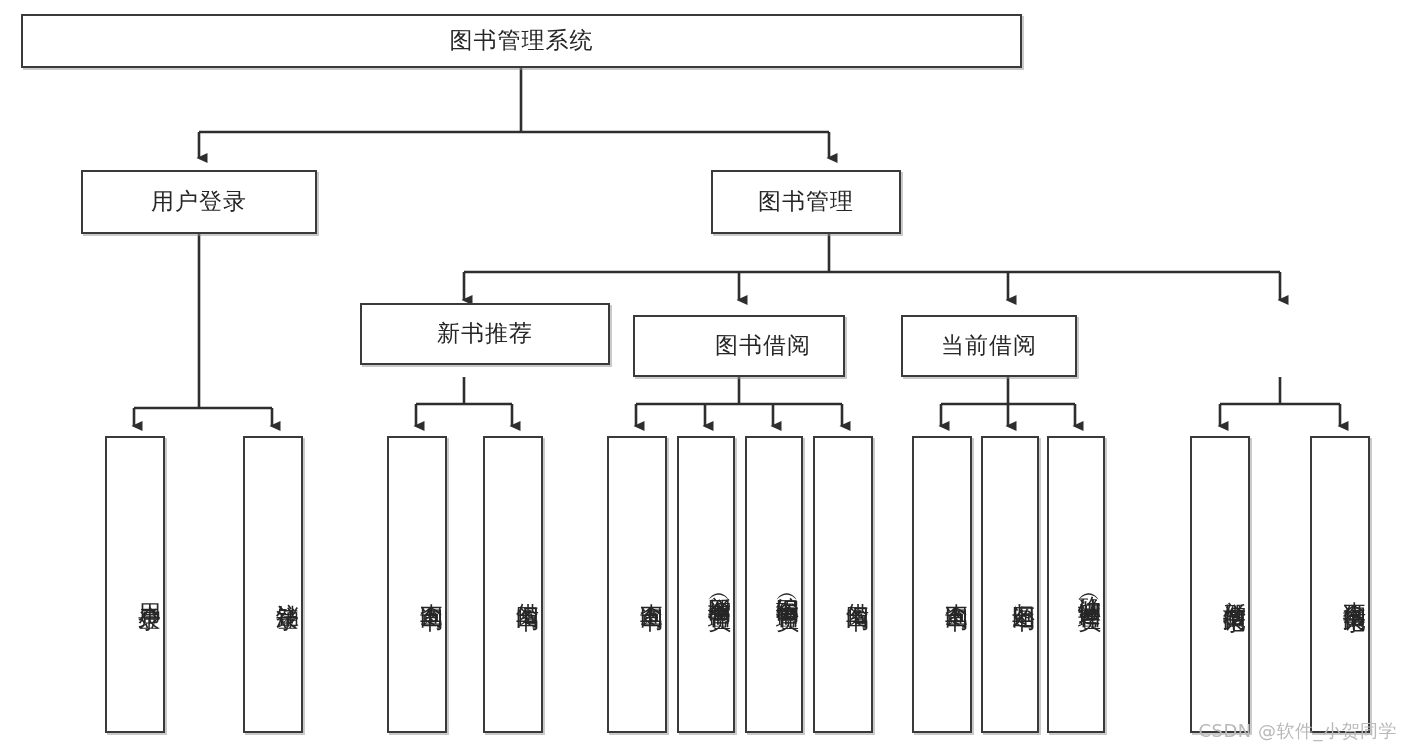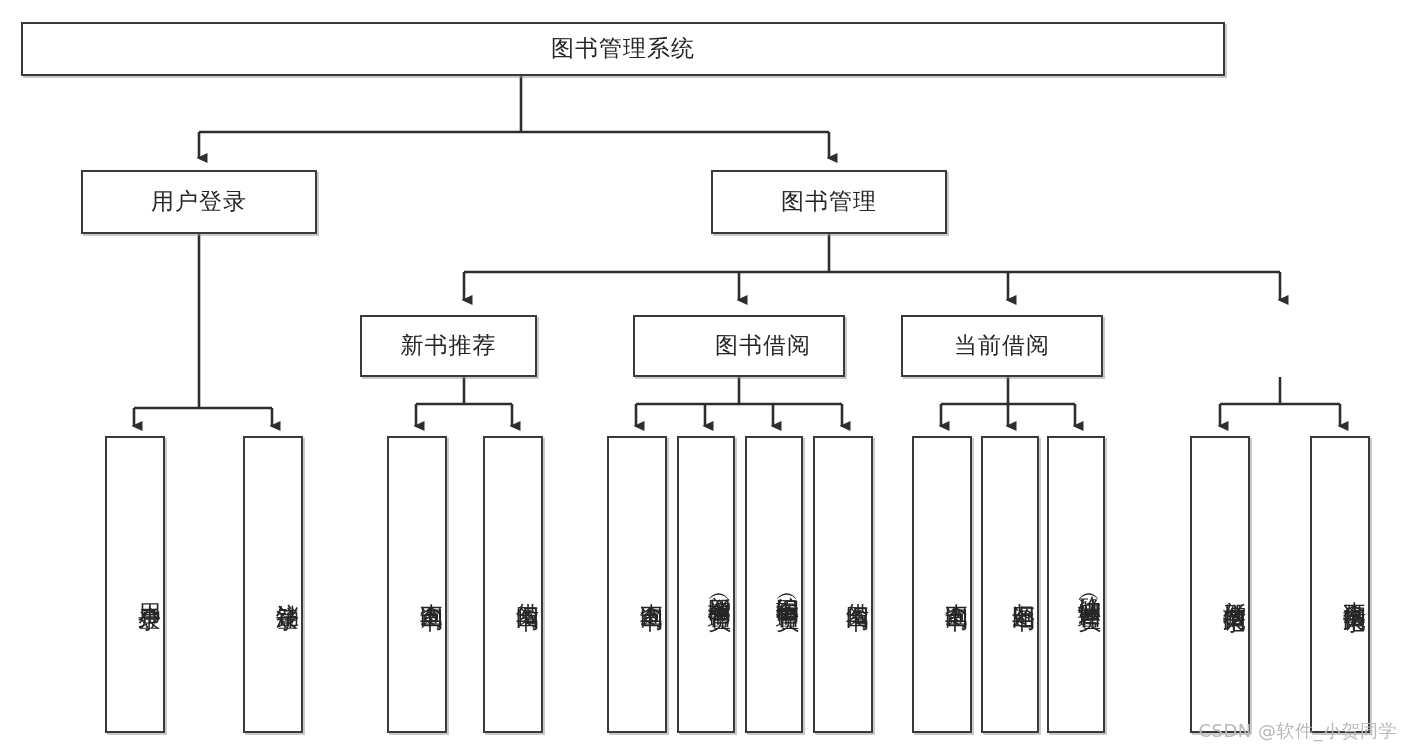--- a/index.html
+++ b/index.html
@@ -117,38 +117,38 @@
       <path d="M1008,404 L1008,426" marker-end="url(#arrow)"></path>
       <path d="M1075,404 L1075,426" marker-end="url(#arrow)"></path>
 
       <path d="M1280,377 L1280,404"></path>
       <path d="M1220,404 L1340,404"></path>
       <path d="M1220,404 L1220,426" marker-end="url(#arrow)"></path>
       <path d="M1340,404 L1340,426" marker-end="url(#arrow)"></path>
     </g>
   </svg>
 
-  <div class="node horiz" style="left:21px; top:22px; width:1204px; height:54px;">
+  <div class="node horiz" style="left:21px; top:14px; width:1001px; height:54px;">
     <span>图书管理系统</span>
   </div>
 
   <div class="node horiz" style="left:81px; top:170px; width:236px; height:64px;">
     <span>用户登录</span>
   </div>
-  <div class="node horiz" style="left:711px; top:170px; width:236px; height:64px;">
+  <div class="node horiz" style="left:711px; top:170px; width:190px; height:64px;">
     <span>图书管理</span>
   </div>
 
-  <div class="node horiz" style="left:360px; top:315px; width:177px; height:62px;">
+  <div class="node horiz" style="left:360px; top:303px; width:250px; height:62px;">
     <span>新书推荐</span>
   </div>
   <div class="node horiz" style="left:633px; top:315px; width:212px; height:62px;padding-left:48px;">
     <span>图书借阅</span>
   </div>
-  <div class="node horiz" style="left:901px; top:315px; width:202px; height:62px;">
+  <div class="node horiz" style="left:901px; top:315px; width:176px; height:62px;">
     <span>当前借阅</span>
   </div>
 
   <div class="node vert" style="left:105px; top:436px; width:60px; height:297px;">
     <span>用户登录</span>
   </div>
   <div class="node vert" style="left:243px; top:436px; width:60px; height:297px;">
     <span>注销登录</span>
   </div>
 

